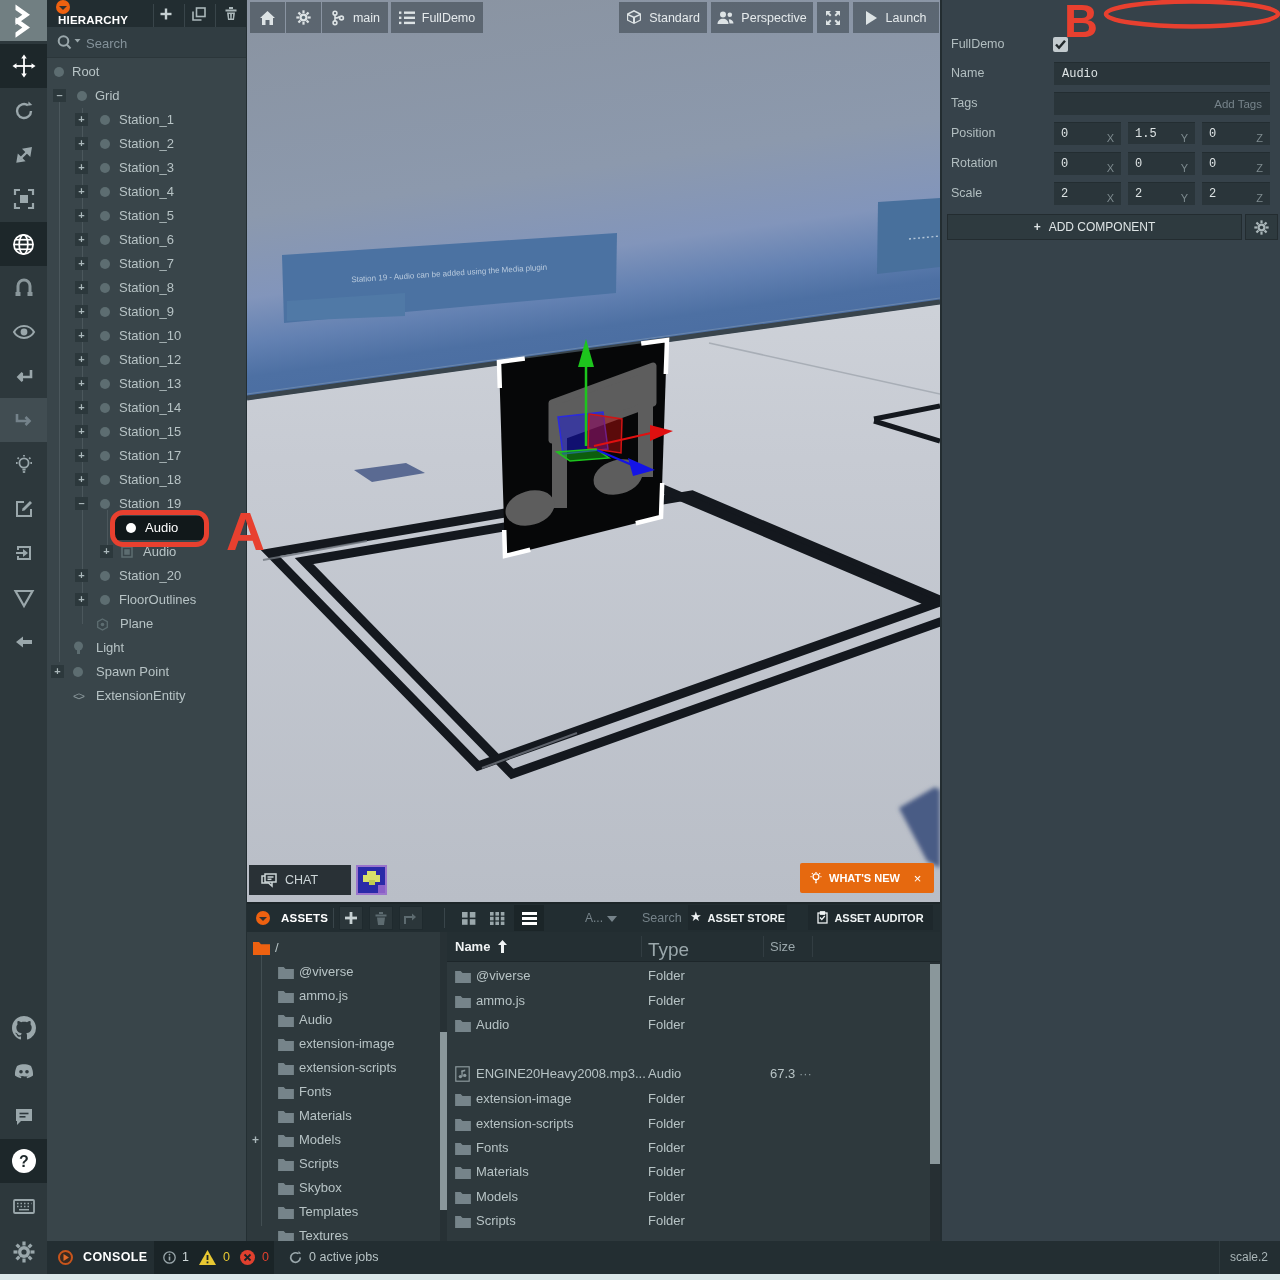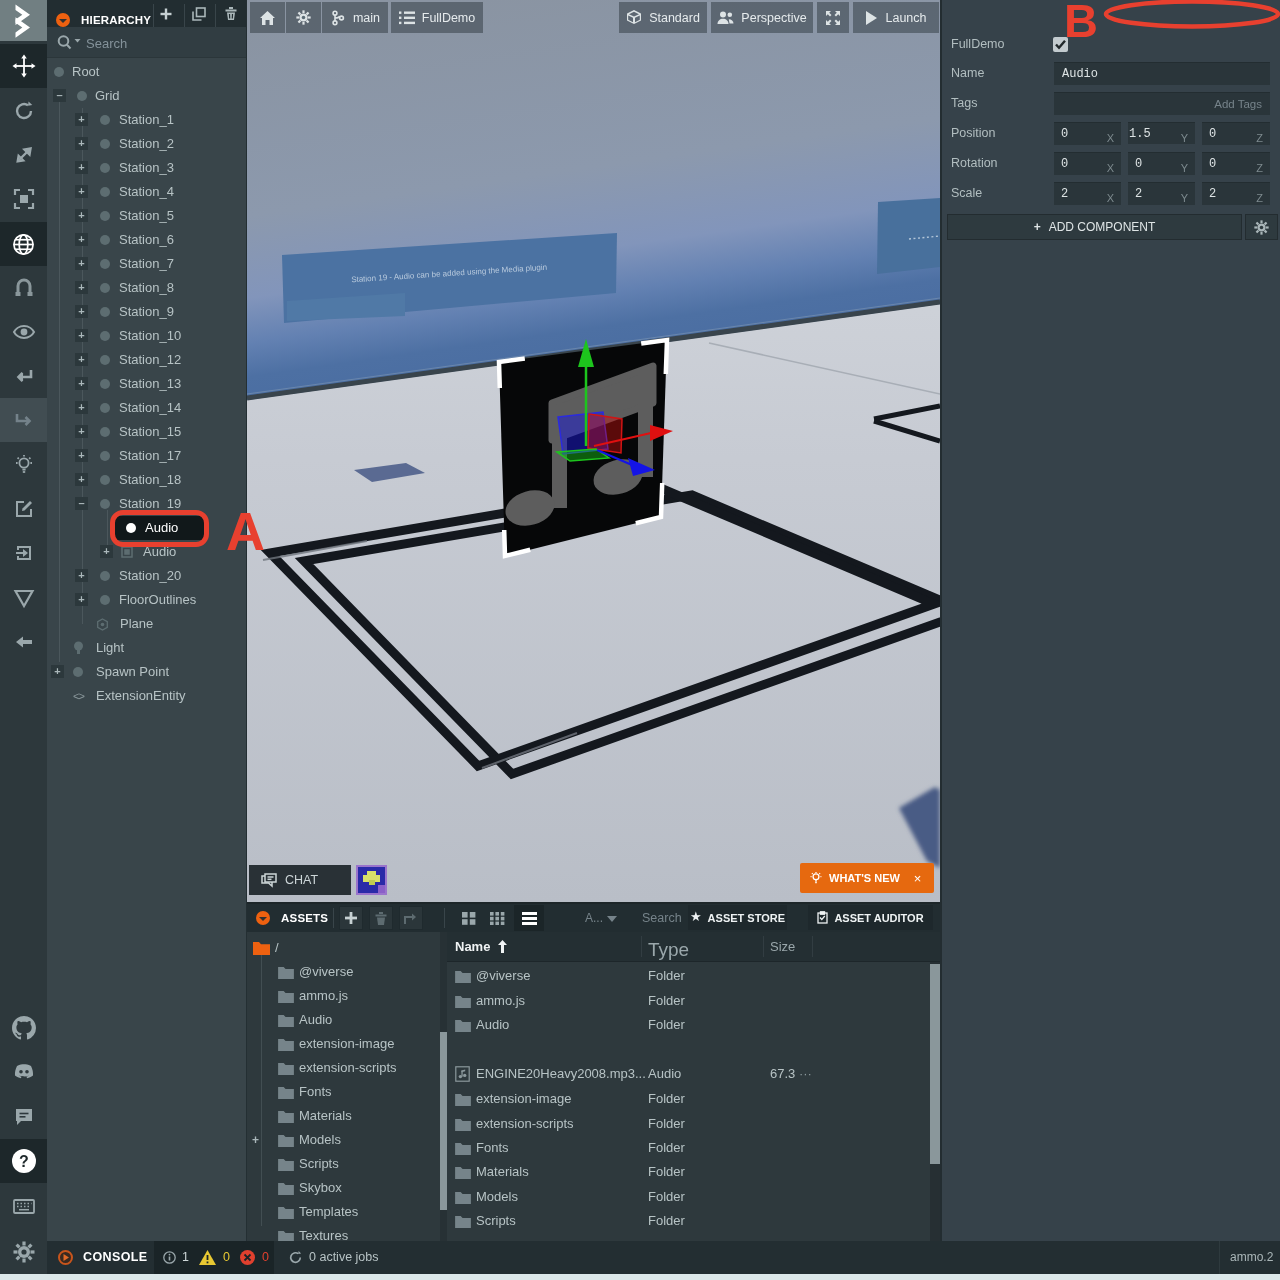--- a/index.html
+++ b/index.html
@@ -6,21 +6,21 @@
 html,body { width:1280px; height:1280px; overflow:hidden; }
 body { font-family:"Liberation Sans", sans-serif; background:#36424a; position:relative; color:#b7c3c5; }
 
 #rail { position:absolute; left:0; top:0; width:47px; height:1274px; background:#2d383c; }
 #logo { position:absolute; left:0; top:0; width:47px; height:41px; background:#717f82; }
 .ric { position:absolute; left:0; width:47px; height:44px; display:flex; align-items:center; justify-content:center; }
 .ric.on { background:#1d272a; }
 .ric.lt { background:#414d52; }
 
 #hier { position:absolute; left:47px; top:0; width:200px; height:1241px; background:#39454a; border-right:1px solid #242f33; }
-.phead { position:absolute; left:0; top:0; right:0; height:40px; background:#222d31; display:flex; align-items:center; }
+.phead { position:absolute; left:0; top:0; right:0; height:40px; background:#222d31; display:flex; align-items:flex-start;flex-direction:column; }
 .pdot { width:14px; height:14px; border-radius:50%; background:#ee6110; margin:0 0 0 9px; position:relative; }
 .pdot:after { content:""; position:absolute; left:3px; top:5.5px; border:4px solid transparent; border-top-color:#31302f; }
 .ptitle { font-size:11.5px; font-weight:bold; color:#fff; letter-spacing:.2px; margin-left:11px; }
 #search { position:absolute; left:0; top:27px; right:0; height:31px; background:#313d42; border-bottom:1px solid #2b363a; }
 .srch-txt { position:absolute; left:39px; top:9px; font-size:13px; color:#84929a; }
 #tree { position:absolute; left:0; top:60px; right:0; bottom:0; font-size:13px; }
 .trow { position:absolute; left:0; width:200px; height:24px; line-height:24px; white-space:nowrap; }
 .tglb { position:absolute; top:5px; width:13px; height:13px; background:#2c383c; color:#aab7ba; font-size:11px; line-height:12px; text-align:center; font-weight:bold; }
 .tdot { position:absolute; top:7px; width:10px; height:10px; border-radius:50%; background:#5d6d71; }
 .tlab { position:absolute; top:0; color:#b7c3c5; }
@@ -625,21 +625,21 @@
       </svg>
   </div>
   <div class="elab" style="top:66px">Name</div>
   <div class="einput" style="left:112px;top:62px;width:216px;height:23px;line-height:22px;padding-left:8px">Audio</div>
   <div class="elab" style="top:96px">Tags</div>
   <div class="einput" style="left:112px;top:92px;width:216px;height:23px">
       <div style="position:absolute;right:8px;top:0;line-height:22px;font-family:'Liberation Sans',sans-serif;font-size:11.5px;color:#76838a">Add Tags</div>
     </div>
   <div class="elab" style="top:126px">Position</div>
   <div class="einput" style="left:112px;top:122px;width:67px;height:23px;line-height:22px;padding-left:7px">0<span class="axis">X</span></div>
-  <div class="einput" style="left:186px;top:122px;width:67px;height:22px;line-height:22px;padding-left:1px">1.5<span class="axis">Y</span></div>
+  <div class="einput" style="left:186px;top:122px;width:67px;height:22px;line-height:22px;padding-left:7px">1.5<span class="axis">Y</span></div>
   <div class="einput" style="left:260px;top:122px;width:68px;height:23px;line-height:22px;padding-left:7px">0<span class="axis">Z</span></div>
   <div class="elab" style="top:156px">Rotation</div>
   <div class="einput" style="left:112px;top:152px;width:67px;height:23px;line-height:22px;padding-left:7px">0<span class="axis">X</span></div>
   <div class="einput" style="left:186px;top:152px;width:67px;height:23px;line-height:22px;padding-left:7px">0<span class="axis">Y</span></div>
   <div class="einput" style="left:260px;top:152px;width:68px;height:23px;line-height:22px;padding-left:7px">0<span class="axis">Z</span></div>
   <div class="elab" style="top:186px">Scale</div>
   <div class="einput" style="left:112px;top:182px;width:67px;height:23px;line-height:22px;padding-left:7px">2<span class="axis">X</span></div>
   <div class="einput" style="left:186px;top:182px;width:67px;height:23px;line-height:22px;padding-left:7px">2<span class="axis">Y</span></div>
   <div class="einput" style="left:260px;top:182px;width:68px;height:23px;line-height:22px;padding-left:7px">2<span class="axis">Z</span></div>
   <div id="addcomp"><span style="font-weight:bold;margin-right:8px">+</span>ADD COMPONENT</div>
@@ -935,21 +935,21 @@
       <circle cx="7.5" cy="7.5" r="7.5" fill="#e0402e"></circle>
       <path d="M4.5 4.5l6 6M10.5 4.5l-6 6" stroke="#1a2427" stroke-width="1.8"></path>
     </svg>
   <div style="position:absolute;left:215px;top:9px;font-size:12.5px;color:#e0402e">0</div>
   <svg style="position:absolute;left:241px;top:9px" width="15" height="15" viewBox="0 0 22 22" fill="none" stroke="#9aa7ab" stroke-width="2.4">
       <path d="M18 11a7 7 0 1 1-3-5.7"></path>
       <path d="M15.5 1.5l-0.4 4.3 4.2-0.8z" fill="#9aa7ab" stroke="none"></path>
     </svg>
   <div style="position:absolute;left:262px;top:9px;font-size:12.5px;color:#b7c3c5">0 active jobs</div>
   <div style="position:absolute;left:1172px;top:0;bottom:0;width:1px;background:#2e3a3e"></div>
-  <div style="position:absolute;left:1183px;top:9px;font-size:12px;color:#aab6b8">ammo.2</div>
+  <div style="position:absolute;left:1183px;top:9px;font-size:12px;color:#aab6b8">scale.2</div>
 </div>
 <div id="bstrip"></div>
 
 <div id="annA-box"></div>
 <div id="annA">A</div>
 <div id="annB">B</div>
 <svg style="position:absolute;left:1100px;top:0" width="180" height="30" viewBox="0 0 180 30">
   <ellipse cx="92" cy="14" rx="86" ry="12.5" fill="none" stroke="#e8402f" stroke-width="4.5"></ellipse>
 </svg>
 

